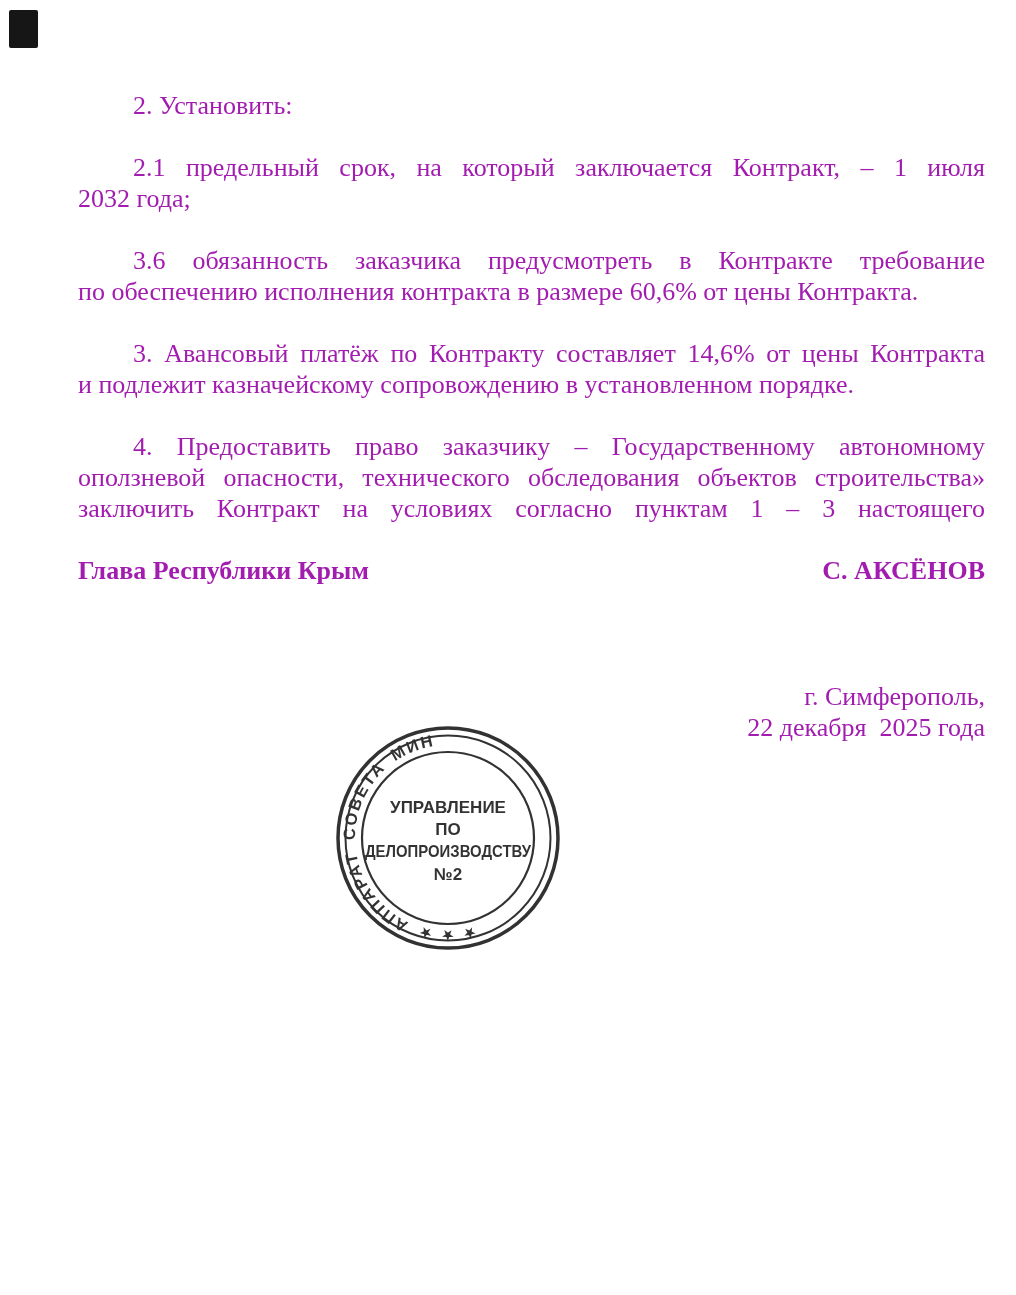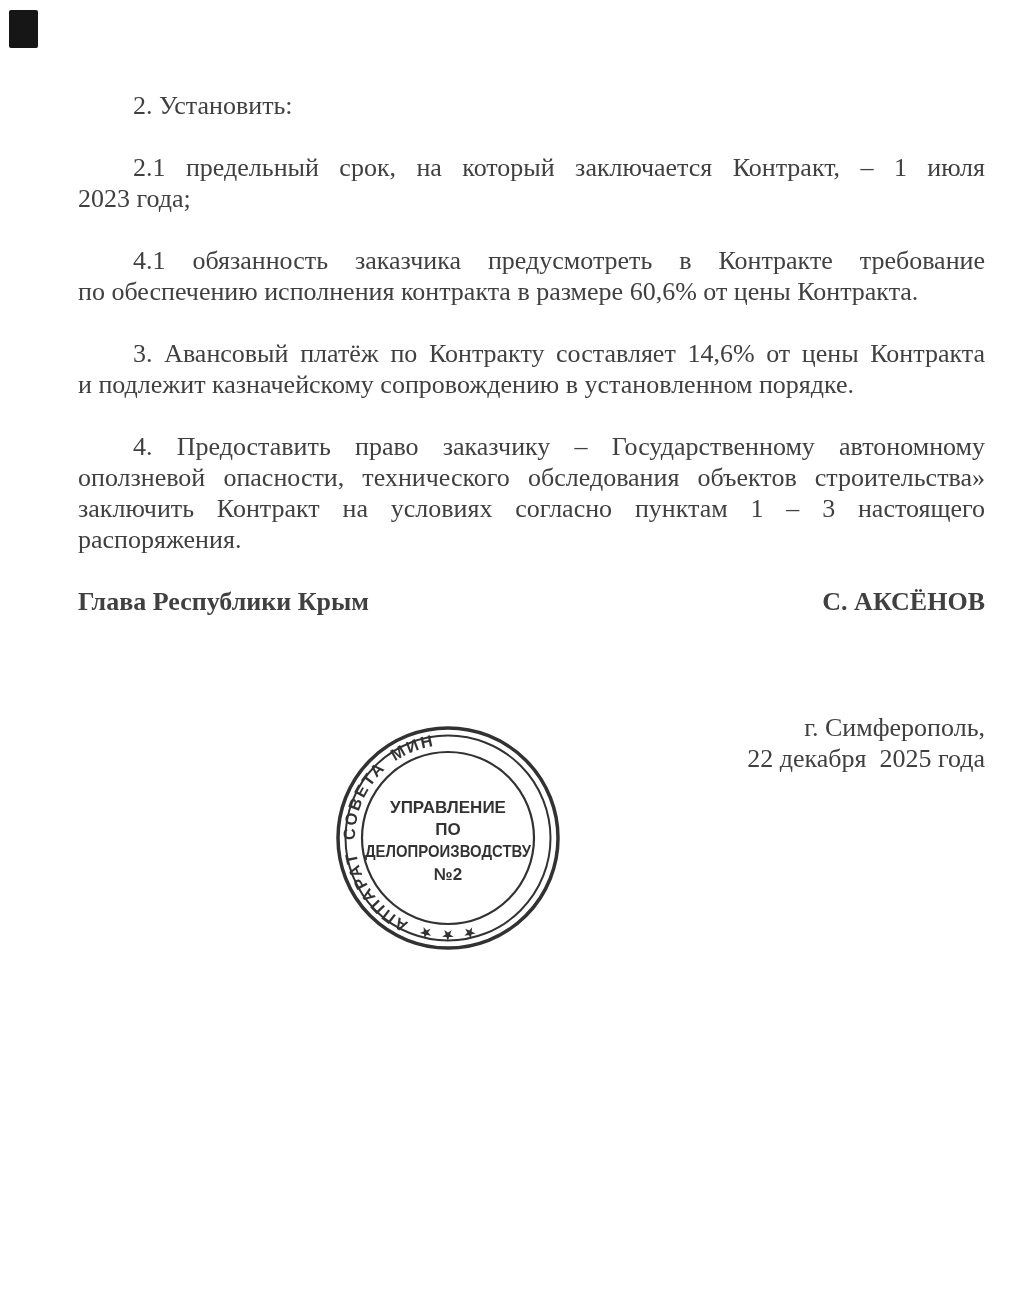--- a/index.html
+++ b/index.html
@@ -1,18 +1,18 @@
 <!DOCTYPE html>
 <html><head>
 <meta charset="utf-8">
 <style>
   html, body { margin:0; padding:0; background:#ffffff; }
   .page {
     position:relative; width:1016px; height:1033px; background:#ffffff;
-    font-family:"Liberation Serif", serif; color:#404040; overflow:hidden;
+    font-family:"Liberation Serif", serif; color:#a21caf; overflow:hidden;
   }
   .scan-mark {
     position:absolute; left:9px; top:10px; width:29px; height:38px;
     background:#161616; border-radius:2px;
   }
   .content {
     position:absolute; left:78px; top:90px; width:907px;
     font-size:26px; line-height:31px; z-index:1;
   }
   .para { margin:0 0 31px 0; }
@@ -41,35 +41,34 @@
   <div class="scan-mark"></div>
 
   <div class="content">
 
     <div>
         <div class="para">
           <div class="line first">2. Установить:</div>
         </div>
         <div class="para">
           <div class="line first fill">2.1 предельный срок, на который заключается Контракт, – 1 июля</div>
-          <div class="line">2023 года;</div>
+          <div class="line">2032 года;</div>
         </div>
         <div class="para">
-          <div class="line first fill">4.1 обязанность заказчика предусмотреть в Контракте требование</div>
+          <div class="line first fill">3.6 обязанность заказчика предусмотреть в Контракте требование</div>
           <div class="line">по обеспечению исполнения контракта в размере 60,6% от цены Контракта.</div>
         </div>
         <div class="para">
           <div class="line first fill">3. Авансовый платёж по Контракту составляет 14,6% от цены Контракта</div>
           <div class="line">и подлежит казначейскому сопровождению в установленном порядке.</div>
         </div>
         <div class="para">
           <div class="line first fill">4. Предоставить право заказчику – Государственному автономному</div>
           <div class="line fill">оползневой опасности, технического обследования объектов строительства»</div>
           <div class="line fill">заключить Контракт на условиях согласно пунктам 1 – 3 настоящего</div>
-          <div class="line">распоряжения.</div>
         </div>
       </div>
 
     <div class="sig-row">
       <span>Глава Республики Крым</span>
       <span>С. АКСЁНОВ</span>
     </div>
 
     <div class="footer">
       <div class="line">г. Симферополь,</div>

